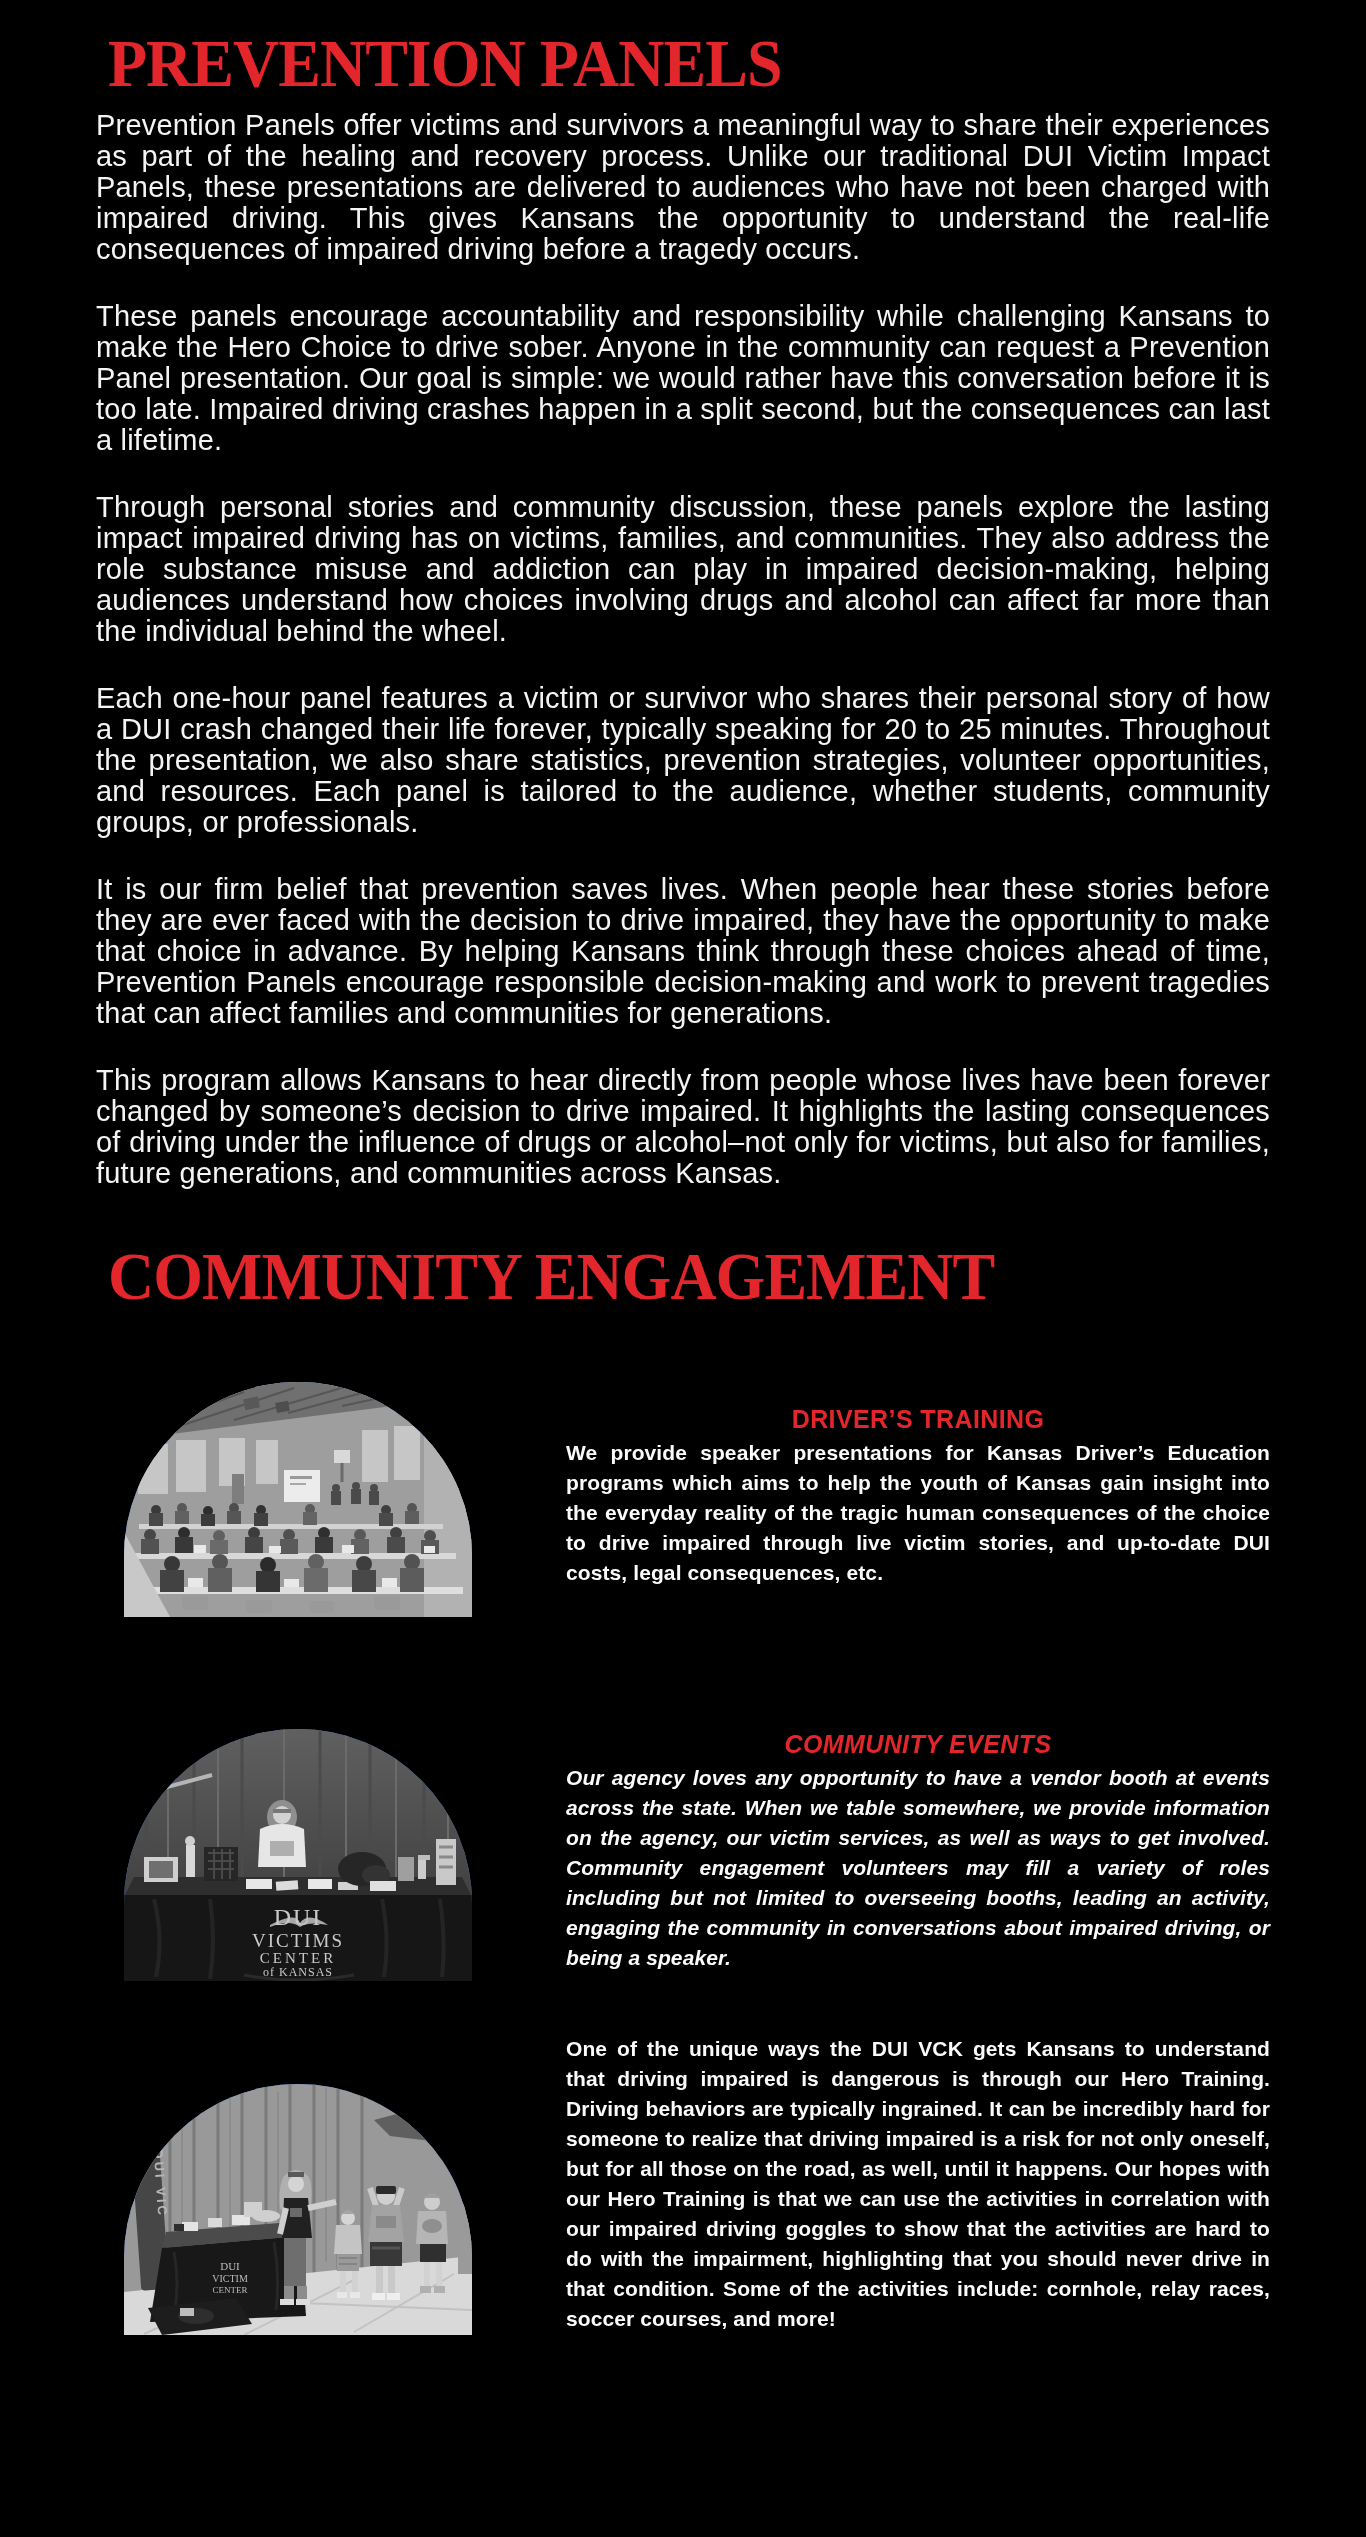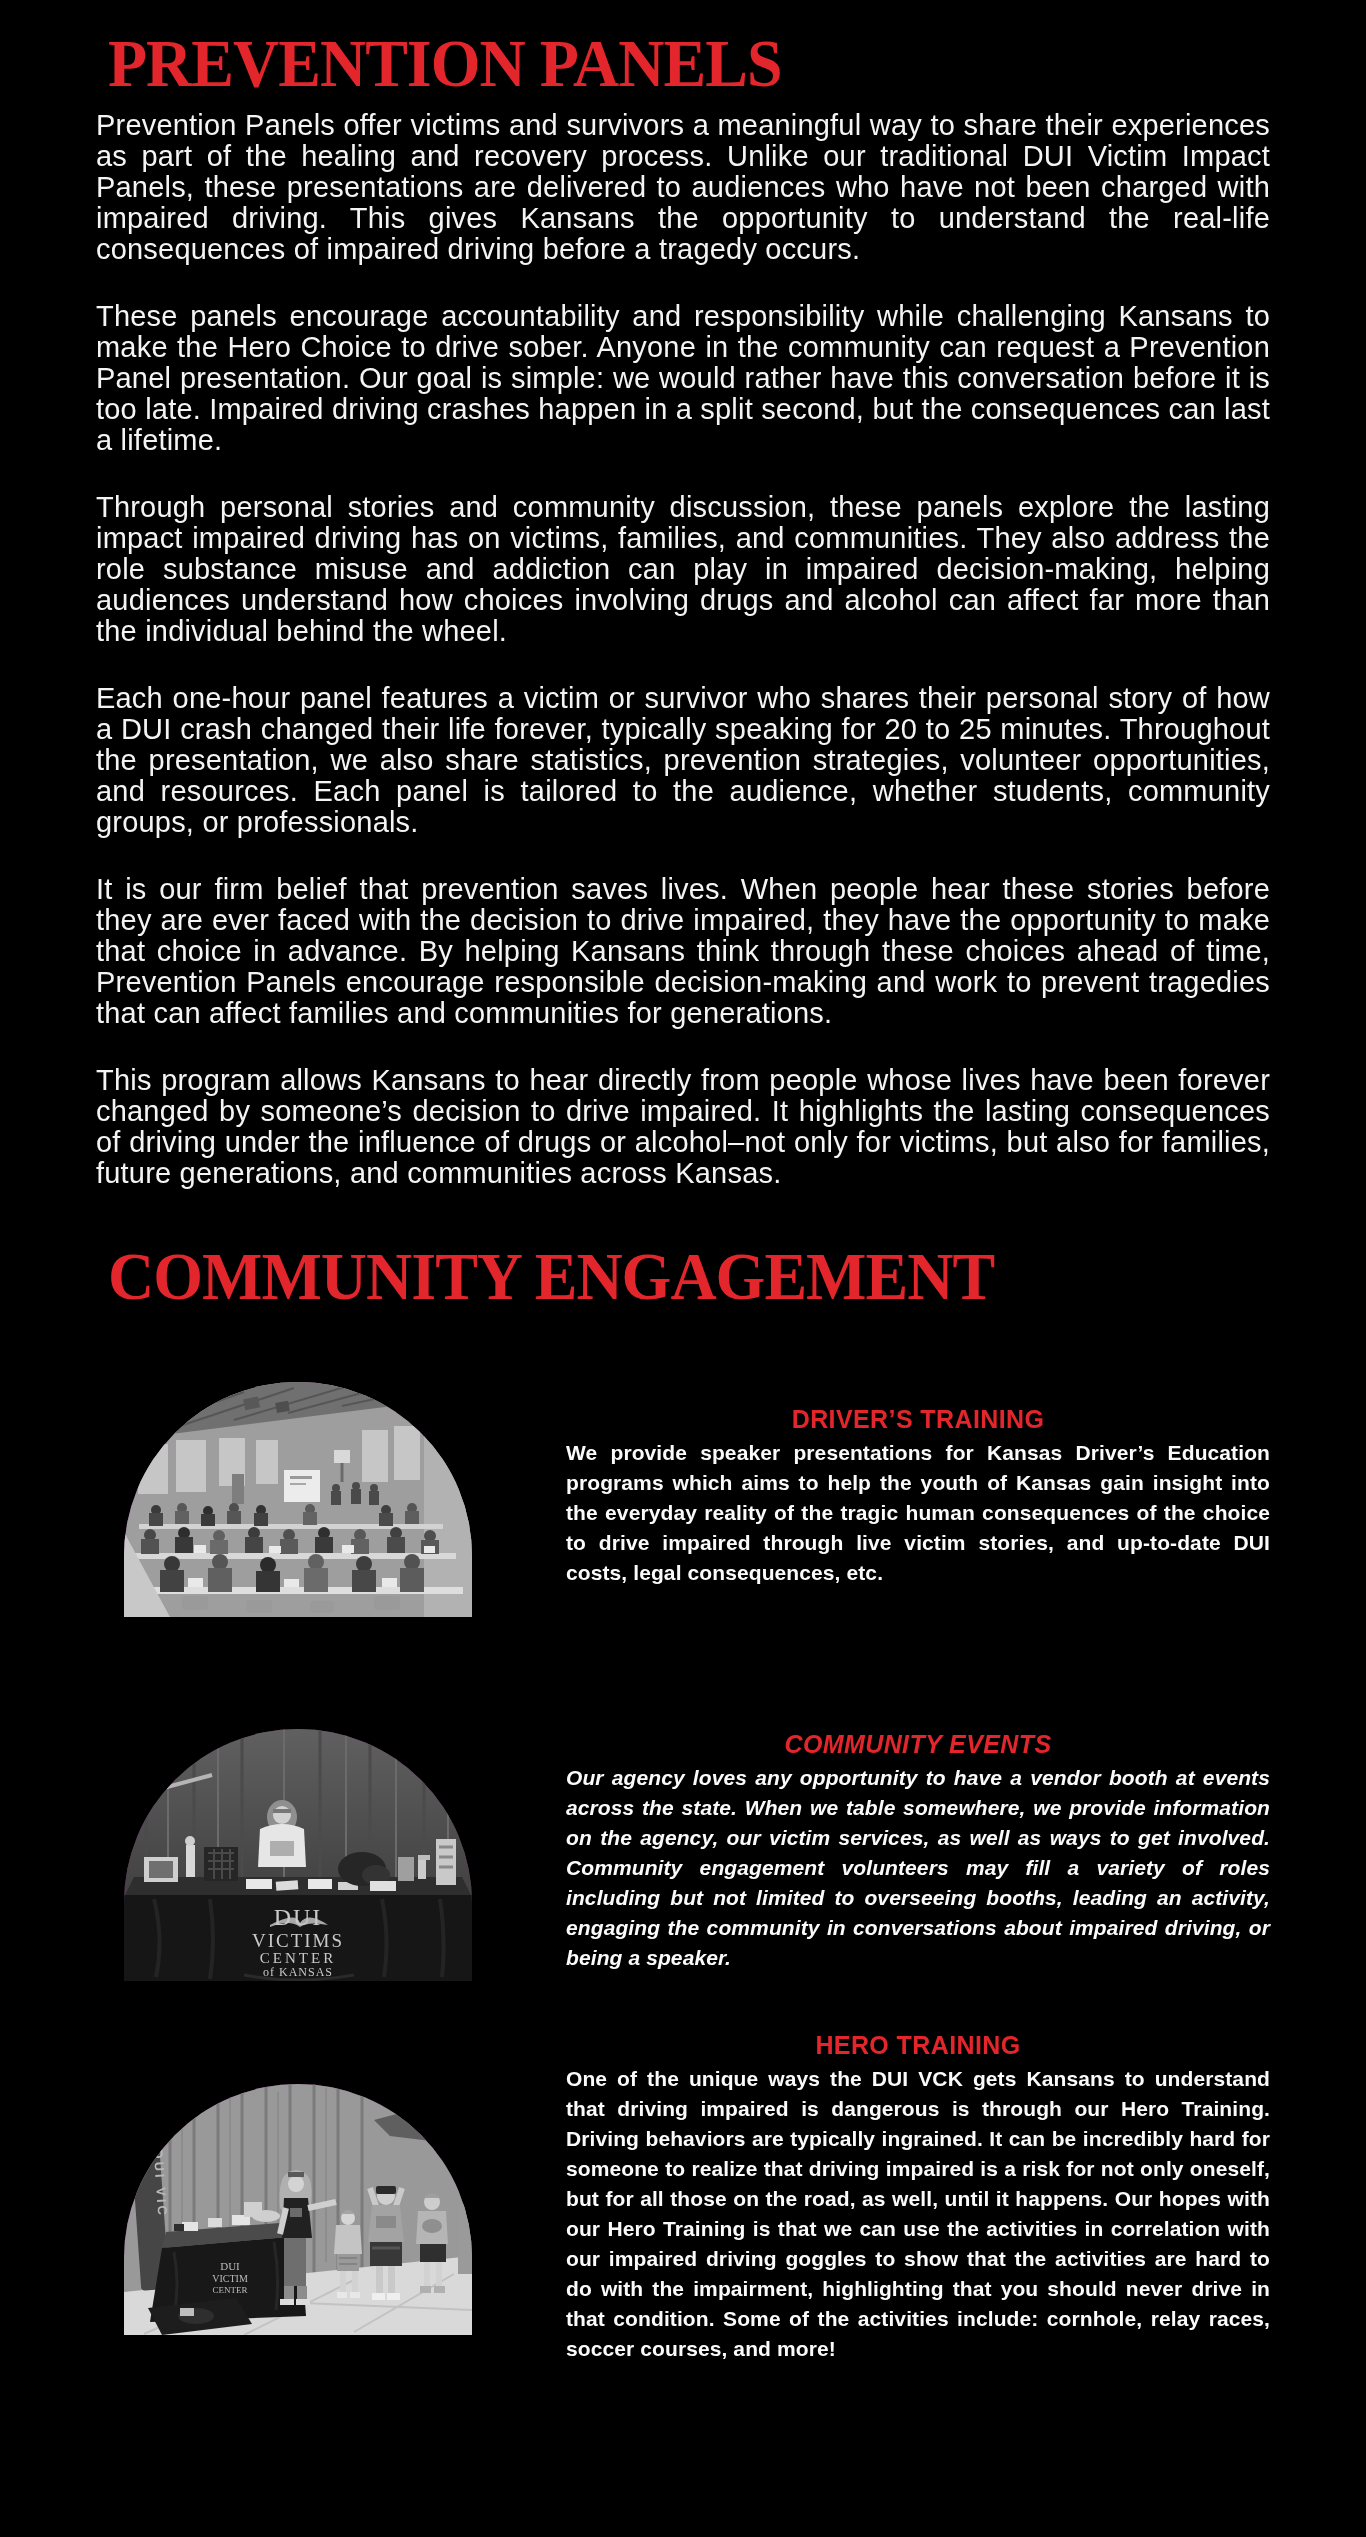--- a/index.html
+++ b/index.html
@@ -30,21 +30,21 @@
   .engage-row{
     display:flex;align-items:flex-start;
     margin-left:28px;
   }
   .row-1{margin-top:73px;}
   .row-2{margin-top:112px;}
   .row-3{margin-top:49px;}
   .arch{
     flex:0 0 348px;width:348px;overflow:hidden;
     border-radius:174px 174px 0 0;
-    background:#701a75;
+    background:#3b82f6;
   }
   .arch svg{display:block;width:100%;height:100%;}
   .arch.h1x{height:235px;}
   .arch.h2x{height:252px;}
   .arch.h3x{height:251px;margin-top:54px;}
   .engage-text{
     width:737px;margin-left:94px;
   }
   .row-1 .engage-text{padding-top:22px;}
   .row-2 .engage-text{padding-top:0;font-style:italic;}
@@ -271,21 +271,20 @@
       </svg>
     </div>
     <div class="engage-text">
       <h2 class="engage-heading">COMMUNITY EVENTS</h2>
       <p class="engage-body">Our agency loves any opportunity to have a vendor booth at events across the state. When we table somewhere, we provide information on the agency, our victim services, as well as ways to get involved. Community engagement volunteers may fill a variety of roles including but not limited to overseeing booths, leading an activity, engaging the community in conversations about impaired driving, or being a speaker.</p>
     </div>
   </div>
 
   <div class="engage-row row-3">
     <div class="engage-text" style="order:2;">
-      <h2 class="engage-heading">HERO TRAINING</h2>
       <p class="engage-body">One of the unique ways the DUI VCK gets Kansans to understand that driving impaired is dangerous is through our Hero Training. Driving behaviors are typically ingrained. It can be incredibly hard for someone to realize that driving impaired is a risk for not only oneself, but for all those on the road, as well, until it happens. Our hopes with our Hero Training is that we can use the activities in correlation with our impaired driving goggles to show that the activities are hard to do with the impairment, highlighting that you should never drive in that condition. Some of the activities include: cornhole, relay races, soccer courses, and more!</p>
     </div>
     <div class="arch h3x" style="order:1;">
       <svg viewBox="0 0 348 251" preserveAspectRatio="none">
         <rect x="0" y="0" width="348" height="210" fill="#999999"></rect>
         <g stroke="#7b7b7b" stroke-width="3">
           <line x1="46" y1="0" x2="46" y2="205"></line>
             <line x1="70" y1="0" x2="70" y2="205"></line>
           <line x1="94" y1="0" x2="94" y2="200"></line>
             <line x1="118" y1="0" x2="118" y2="198"></line>

